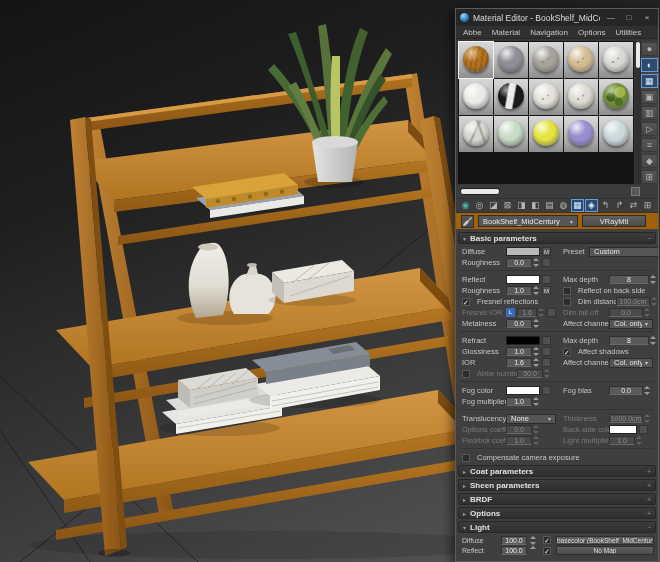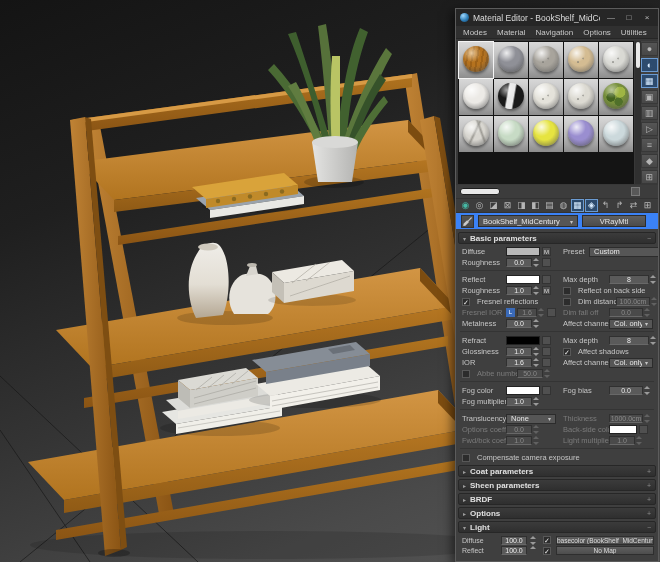--- a/index.html
+++ b/index.html
@@ -69,21 +69,21 @@
             padding:1px 4px; flex:none; }
   .hslider { width:40px; height:7px; background:#e8e8e8; border:1px solid #1e1e1e; border-radius:3px; }
   .minibox2 { width:9px; height:9px; background:#585858; border:1px solid #7a7a7a; margin-right:14px; }
 
   .toolbar { height:15px; background:#3c3c3c; border-top:1px solid #323232; border-bottom:1px solid #323232;
              display:flex; align-items:center; gap:1px; padding:0 3px; flex:none; }
   .tico { width:13px; height:13px; font-size:9px; line-height:12px; text-align:center; color:#b6b6b6; }
   .tico.teal { color:#45b8a4; }
   .tico.on { background:#2d4b6e; border:1px solid #6b9bd2; color:#d8ecff; line-height:10px; }
 
-  .namebar { height:16px; background:#3b82f6; display:flex; align-items:center; gap:4px; padding:0 5px; flex:none; }
+  .namebar { height:16px; background:#a16207; display:flex; align-items:center; gap:4px; padding:0 5px; flex:none; }
   .eyedrop { width:13px; height:13px; background:linear-gradient(#555,#474747); border:1px solid #333; flex:none; }
   .dropdown { height:12px; background:#565656; border:1px solid #2c2c2c; display:flex; align-items:center;
               padding:0 4px; gap:3px; color:#e6e6e6; font-size:7.5px; }
   .dd-name { width:100px; }
   .dd-name span:first-child { flex:1; white-space:nowrap; overflow:hidden; }
   .arr { font-size:6px; color:#c5c5c5; }
   .vray-btn { height:12px; width:64px; background:linear-gradient(#606060,#4b4b4b); border:1px solid #2c2c2c;
               color:#e2e2e2; font-size:7.5px; display:flex; align-items:center; justify-content:center; }
 
   
@@ -294,21 +294,21 @@
 
     <div class="titlebar">
       <span class="appicon"></span>
       <span class="title">Material Editor - BookShelf_MidCe...</span>
       <span class="wc">—</span>
       <span class="wc">□</span>
       <span class="wc">×</span>
     </div>
 
     <div class="menubar">
-        <span>Modes</span>
+        <span>Abbe</span>
         <span>Material</span>
         <span>Navigation</span>
         <span>Options</span>
         <span>Utilities</span>
       </div>
 
     <div class="slots-wrap">
       <div class="slot-grid">
           <div class="slot sel">
             <div class="ball st-wood" style="--c: #b5721e;"></div>

